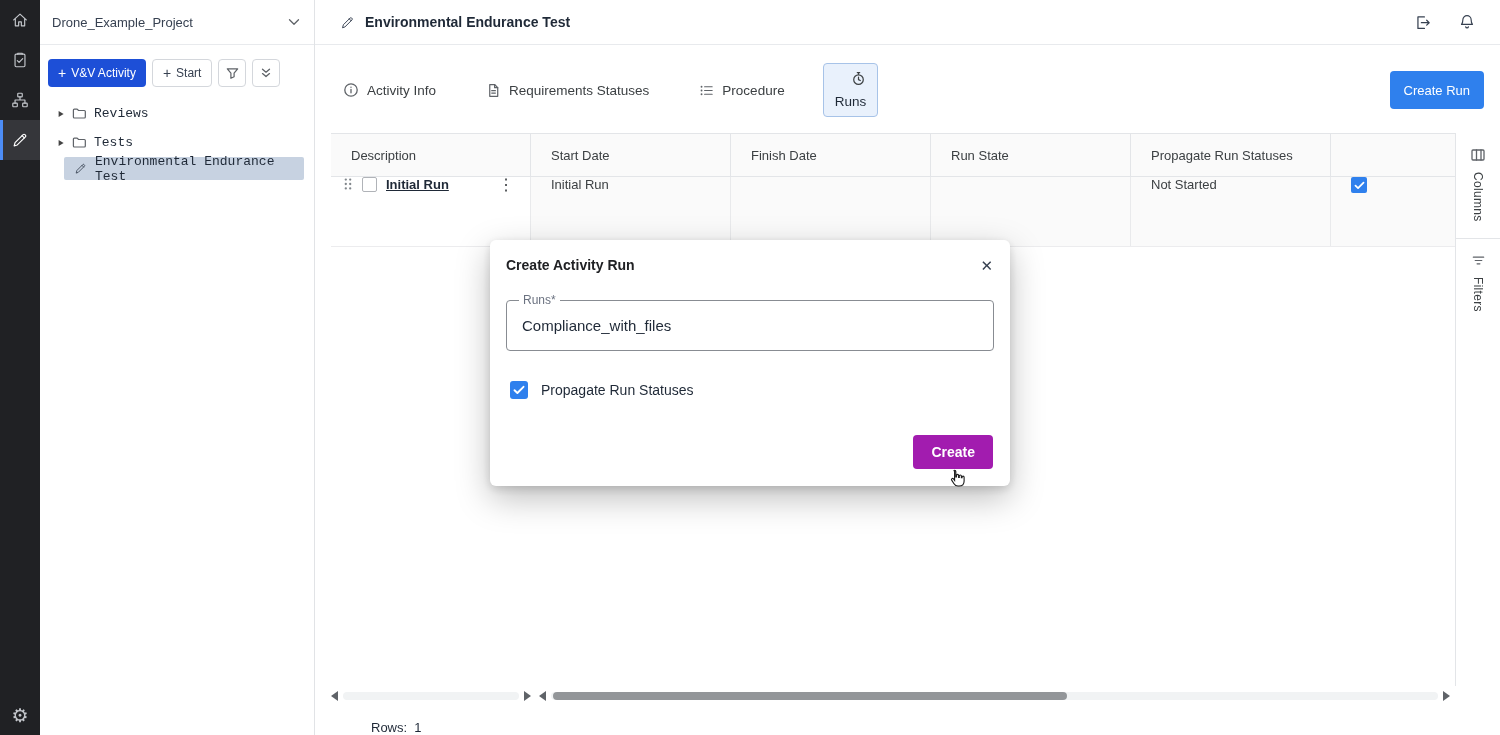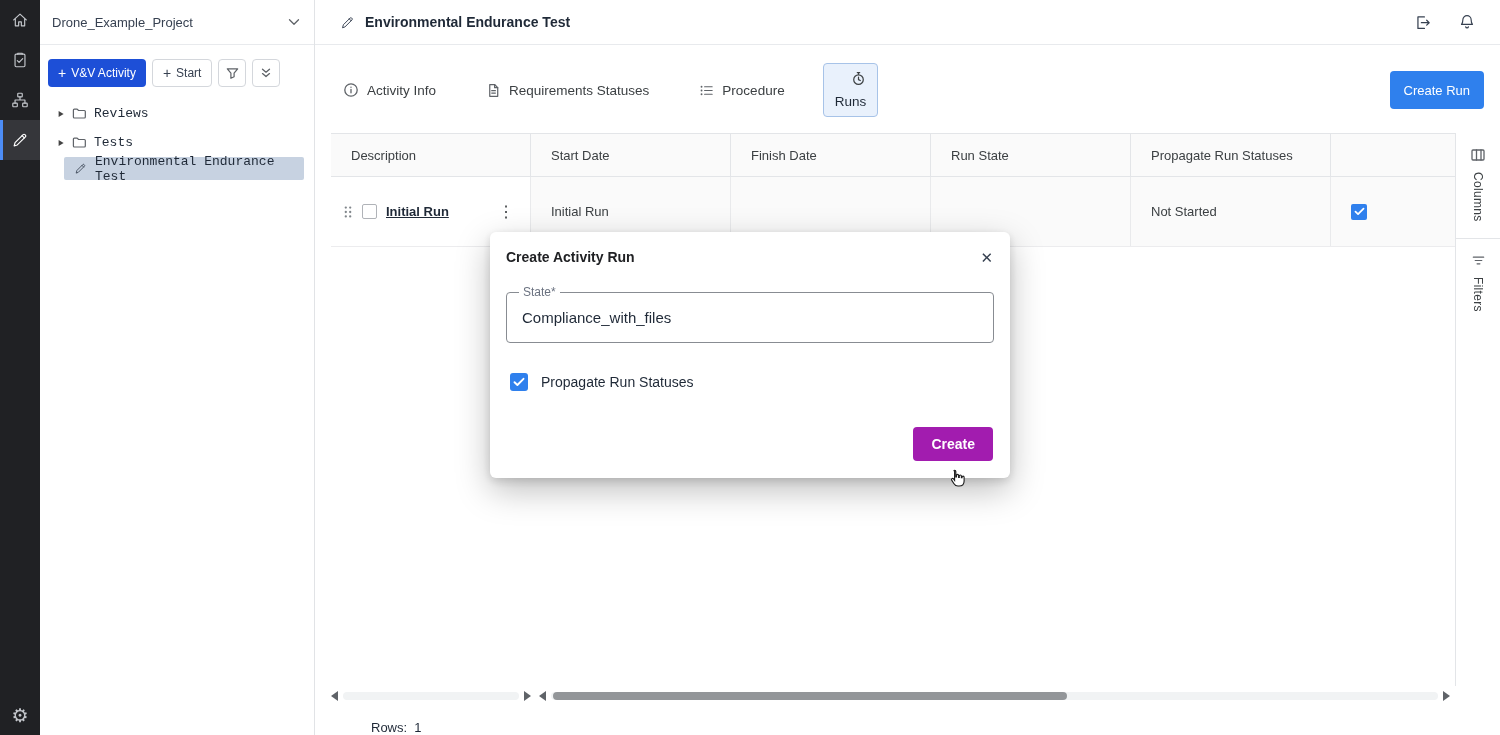--- a/index.html
+++ b/index.html
@@ -51,21 +51,21 @@
   .tab.selected { background:#e9f1fc; border-color:#a7c3e8; color:#1f2937;flex-direction:column; }
   .tab.selected .tab-ic { color:#3c4043; }
   .create-run { margin-left:auto; background:#2f80ed; color:#fff; font-size:13px; height:38px; padding:0 14px; border:none; border-radius:4px; cursor:pointer; font-family:inherit; white-space:nowrap; }
 
   .table-zone { flex:1; min-height:0; display:flex; }
   .table-wrap { flex:1; min-width:0; overflow:hidden; }
   .thead, .trow { display:grid; grid-template-columns:repeat(6,200px); width:1200px; }
   .thead { height:44px; background:#fafafa; border-top:1px solid #e3e5e8; border-bottom:1px solid #e3e5e8; }
   .th { display:flex; align-items:center; padding-left:20px; font-size:13px; color:#3c4043; border-right:1px solid #e3e5e8; overflow:hidden; white-space:nowrap; }
   .trow { height:70px; border-bottom:1px solid #ececee; }
-  .td { display:flex; align-items:center; padding-left:20px; font-size:13px; color:#3c4043; background:#fafafa; border-right:1px solid #e9eaec; overflow:hidden; white-space:nowrap; }
+  .td { display:flex; padding-left:20px; font-size:13px; color:#3c4043; background:#fafafa; border-right:1px solid #e9eaec; overflow:hidden; white-space:nowrap; }
   .td.name-cell { background:#fff; padding-left:12px; gap:9px; }
   .drag-dots { color:#80868b; display:flex; cursor:grab; }
   .cb { width:15px; height:15px; flex:none; border:1px solid #b0b3b8; border-radius:2px; background:#fff; cursor:pointer; }
   .cb-checked { width:16px; height:16px; flex:none; background:#2f80ed; border-radius:2px; display:flex; align-items:center; justify-content:center; cursor:pointer; }
   .run-link { font-weight:700; text-decoration:underline; color:#1f2937; cursor:pointer; }
   .kebab { margin-left:auto; margin-right:12px; color:#3c4043; font-size:16px; line-height:1; cursor:pointer; padding:0 4px; }
 
   .side-rail { width:45px; flex:none; border-left:1px solid #e3e5e8; display:flex; flex-direction:column; align-items:center; padding-top:14px; }
   .side-tab { display:flex; flex-direction:column; align-items:center; gap:9px; cursor:pointer; }
   .side-tab .st-ic { color:#5f6368; display:flex; }
@@ -79,21 +79,21 @@
   .arr { width:0; height:0; border-style:solid; flex:none; }
   .arr-l { border-width:5px 7px 5px 0; border-color:transparent #5f6368 transparent transparent; }
   .arr-r { border-width:5px 0 5px 7px; border-color:transparent transparent transparent #5f6368; }
   .sb-track { flex:1; height:8px; background:#f1f3f4; border-radius:4px; margin:0 5px; position:relative; }
   .sb-thumb { position:absolute; left:2px; top:0; height:8px; width:58%; background:#939699; border-radius:4px; }
 
   .rows-bar { padding:16px 0 0 40px; font-size:13px; color:#1f2937; }
   .rows-bar .rows-value { margin-left:7px; }
 
   
-  .modal { position:fixed; left:490px; top:232px; width:520px; background:#fff; border-radius:6px; z-index:10;
+  .modal { position:fixed; left:490px; top:240px; width:520px; background:#fff; border-radius:6px; z-index:10;
            box-shadow:0 12px 34px rgba(0,0,0,.26), 0 3px 10px rgba(0,0,0,.14); }
   .modal-header { display:flex; align-items:center; justify-content:space-between; padding:17px 17px 0 16px; }
   .modal-title { font-size:14px; font-weight:700; color:#202124; }
   .modal-close { font-size:15px; color:#374151; cursor:pointer; line-height:1; }
   .field { position:relative; margin:27px 16px 0; border:1px solid #888c92; border-radius:4px; height:51px; display:flex; align-items:center; padding:0 15px; cursor:text; }
   .field-label { position:absolute; top:-8px; left:12px; background:#fff; padding:0 4px; font-size:12px; color:#6b7280; }
   .field-value { font-size:15px; color:#1f2937; }
   .check-row { display:flex; align-items:center; gap:13px; margin:30px 16px 0 20px; }
   .cb-modal { width:18px; height:18px; flex:none; background:#2f80ed; border-radius:3px; display:flex; align-items:center; justify-content:center; cursor:pointer; }
   .check-label { font-size:14px; color:#1f2937; }
@@ -358,21 +358,21 @@
     </section>
   </main>
 </div>
 
 <div class="modal">
   <div class="modal-header">
     <span class="modal-title">Create Activity Run</span>
     <span class="modal-close">✕</span>
   </div>
   <div class="field">
-    <span class="field-label">State*</span>
+    <span class="field-label">Runs*</span>
     <span class="field-value">Compliance_with_files</span>
   </div>
   <div class="check-row">
     <span class="cb-modal">
       <svg width="12" height="10" viewBox="0 0 12 10">
           <path d="M1.5 5.2 4.4 8 10.5 1.8" fill="none" stroke="#fff" stroke-width="1.9" stroke-linecap="round" stroke-linejoin="round"></path>
         </svg>
     </span>
     <span class="check-label">Propagate Run Statuses</span>
   </div>

